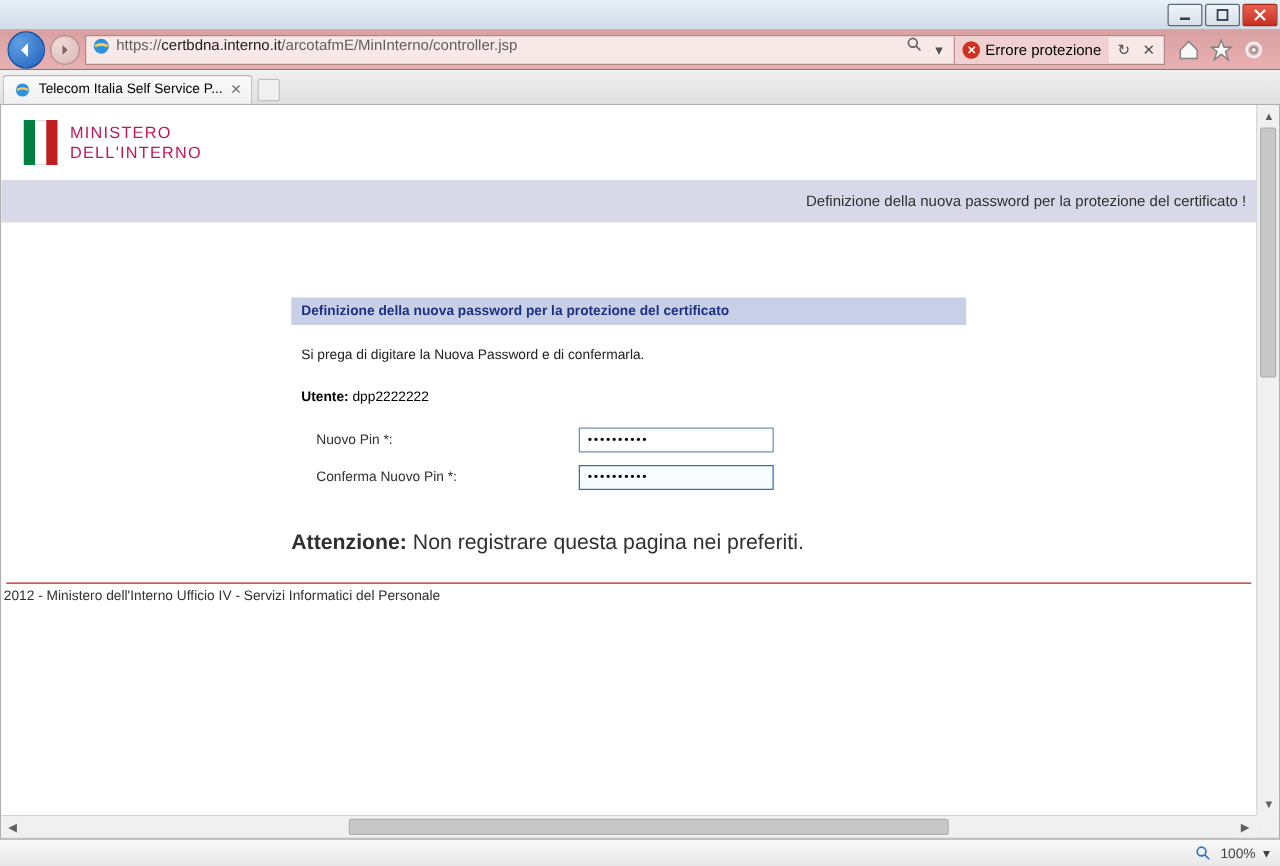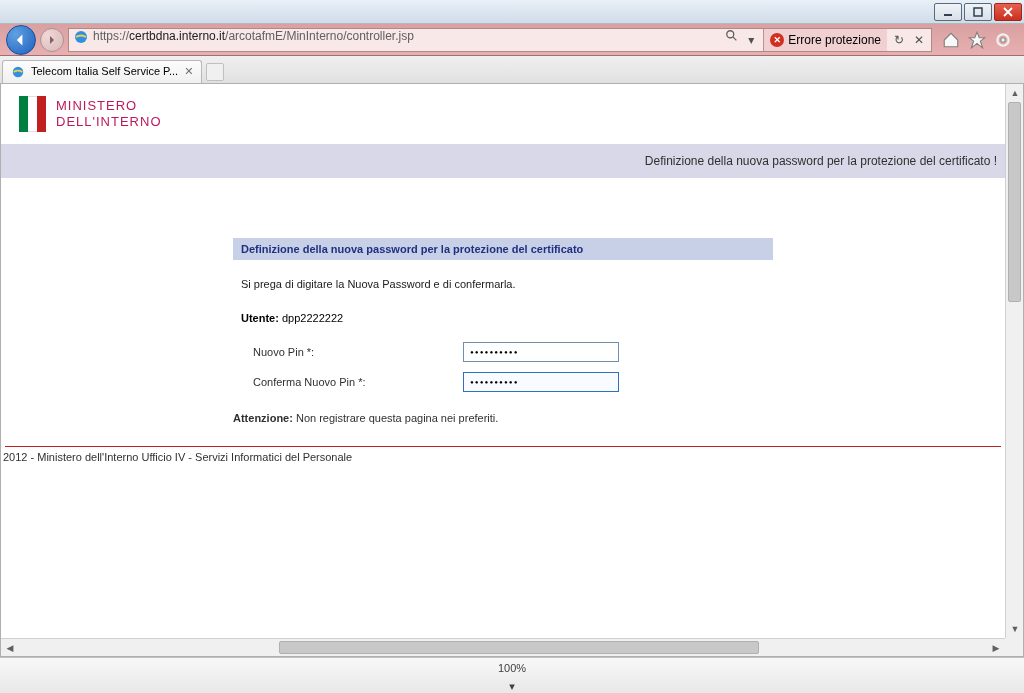--- a/index.html
+++ b/index.html
@@ -66,28 +66,28 @@
   .form-body { padding: 18px 8px 10px; }
   .instr { margin-bottom: 22px; color: #202020; }
   .user-line { margin-bottom: 18px; }
   .user-line b { font-weight: bold; text-align: center; }
   .field-row { display: flex; align-items: center; margin-bottom: 10px; padding-left: 12px; }
   .field-label { width: 210px; color: #303030; }
   .pwd-input { width: 156px; height: 20px; border: 1px solid #7090b0; padding: 0 6px; font-family: Verdana; font-size: 11px; letter-spacing: 1px; }
   .pwd-input.focused { border: 1px solid #3070c0; background: #f8fbff; }
   .submit-row { padding-left: 12px; margin-top: 10px; }
   .submit-btn { width: 96px; height: 22px; background: linear-gradient(to bottom, #f8fbff, #e8f0f8); border: 1px solid #3070c0; border-radius: 3px; font-family: Verdana; font-size: 11px; color: #202020; }
-  .attn { margin-top: 0; font-size: 11px; color: #303030; }
+  .attn { margin-top: 12px; font-size: 17px; color: #303030; }
   .attn b { font-weight: bold; }
   
   .hr-red { height: 1px; background: #c02020; margin: 22px 4px 4px; }
   .footer-text { font-size: 11px; color: #303030; padding: 0 0 0 2px; font-family: Verdana, sans-serif; }
   
   
-  .statusbar { height: 36px; background: linear-gradient(to bottom, #f8f8f8, #e8e8e8); border-top: 1px solid #c0c0c0; display: flex; align-items: center; justify-content: flex-end; padding: 0 8px; gap: 6px; font-size: 11px; color: #404040; flex-direction: column; }
+  .statusbar { height: 22px; background: linear-gradient(to bottom, #f8f8f8, #e8e8e8); border-top: 1px solid #c0c0c0; display: flex; align-items: center; justify-content: flex-end; padding: 0 8px; gap: 6px; font-size: 11px; color: #404040; }
   .zoom-glass { width: 14px; height: 14px; }
 </style>
 </head>
 <body>
 
 <div class="window">
 
   <div class="titlebar">
     <div class="win-btn">
         <svg viewBox="0 0 10 10">

